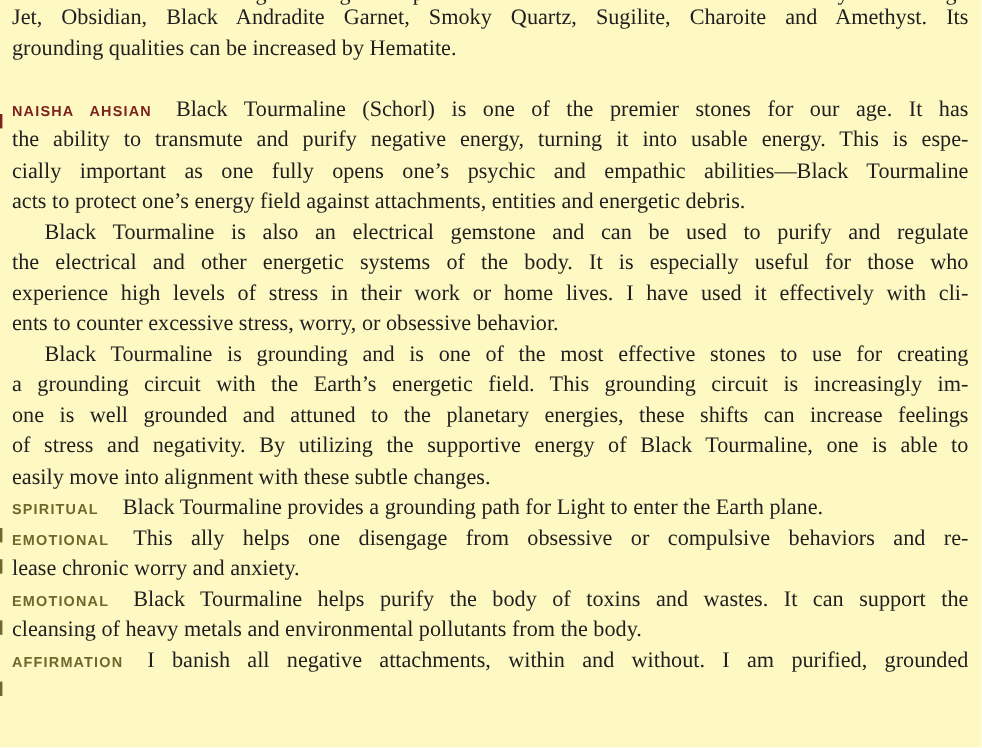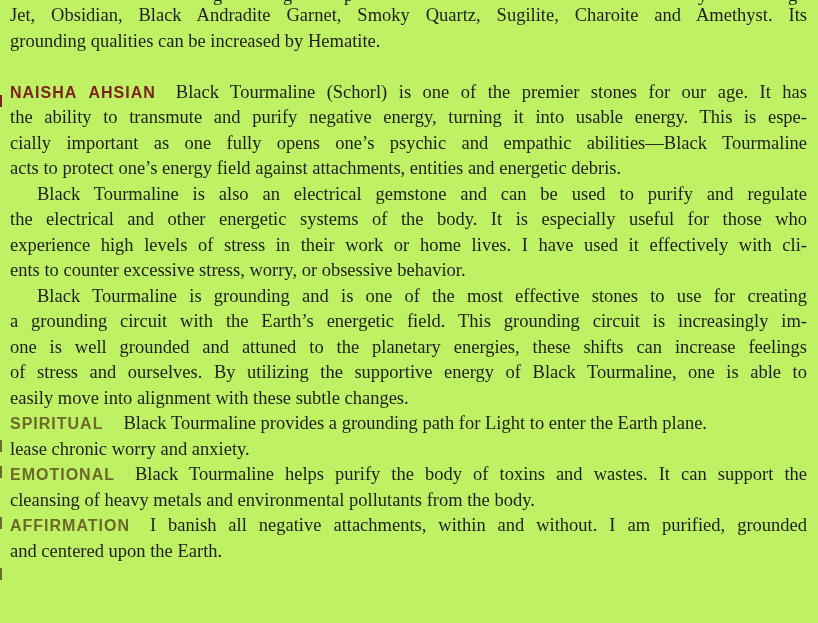--- a/index.html
+++ b/index.html
@@ -21,42 +21,42 @@
     max-height:25.5px;
     overflow:hidden;
     white-space:normal;
   }
   .line.last{text-align-last:left;}
   .line.indent{text-indent:27px;}
   .par-gap{margin-top:25.5px;}
   .heading{
     font-family:"Liberation Sans", sans-serif;
     font-weight:bold;
-    font-size:16px;
+    font-size:12px;
     letter-spacing:1px;
   }
   .heading.red{color:var(--author-color,#7d221d);}
   .heading.olive{color:var(--section-color,#6e682b);}
   .hspace{display:inline-block;width:20px;}
   .frag{
     position:absolute;
     top:-16px;
     line-height:22px;
     font-family:"Liberation Serif", serif;
     font-size:18.5px;
     color:#1f1f1f;
   }
   .tick{position:absolute;left:0;width:2px;height:12px;}
   .tick.red{background:var(--author-color,#7d221d);}
   .tick.olive{background:var(--section-color,#6e682b);}
 </style>
 </head>
 <body>
 
-<div class="page" style="background: #bef264; color: rgb(31, 31, 31);">
+<div class="page" style="background: #fef9c3; color: rgb(31, 31, 31);">
 
   <span class="frag" style="left:213px">g</span>
   <span class="frag" style="left:283px">g</span>
   <span class="frag" style="left:344px">p</span>
   <span class="frag" style="left:698px">y</span>
   <span class="frag" style="left:788px">g</span>
 
   <div class="tick red" style="top:95px"></div>
   <div class="tick olive" style="top:440px"></div>
   <div class="tick olive" style="top:466px"></div>
@@ -74,27 +74,27 @@
     <div class="line last">acts to protect one’s energy field against attachments, entities and energetic debris.</div>
 
     <div class="line indent">Black Tourmaline is also an electrical gemstone and can be used to purify and regulate</div>
     <div class="line">the electrical and other energetic systems of the body. It is especially useful for those who</div>
     <div class="line">experience high levels of stress in their work or home lives. I have used it effectively with cli-</div>
     <div class="line last">ents to counter excessive stress, worry, or obsessive behavior.</div>
 
     <div class="line indent">Black Tourmaline is grounding and is one of the most effective stones to use for creating</div>
     <div class="line">a grounding circuit with the Earth’s energetic field. This grounding circuit is increasingly im-</div>
     <div class="line">one is well grounded and attuned to the planetary energies, these shifts can increase feelings</div>
-    <div class="line">of stress and ourselves. By utilizing the supportive energy of Black Tourmaline, one is able to</div>
+    <div class="line">of stress and negativity. By utilizing the supportive energy of Black Tourmaline, one is able to</div>
     <div class="line last">easily move into alignment with these subtle changes.</div>
 
     <div class="line last"><span class="heading olive">SPIRITUAL</span><span class="hspace"></span><span>Black Tourmaline provides a grounding path for Light to enter the Earth plane.</span></div>
 
+    <div class="line"><span class="heading olive">EMOTIONAL</span><span class="hspace"></span><span>This ally helps one disengage from obsessive or compulsive behaviors and re-</span></div>
     <div class="line last">lease chronic worry and anxiety.</div>
 
     <div class="line"><span class="heading olive">EMOTIONAL</span><span class="hspace"></span><span>Black Tourmaline helps purify the body of toxins and wastes. It can support the</span></div>
     <div class="line last">cleansing of heavy metals and environmental pollutants from the body.</div>
 
     <div class="line"><span class="heading olive">AFFIRMATION</span><span class="hspace"></span><span>I banish all negative attachments, within and without. I am purified, grounded</span></div>
-    <div class="line last">and centered upon the Earth.</div>
 
   </div>
 </div>
 
 </body></html>

